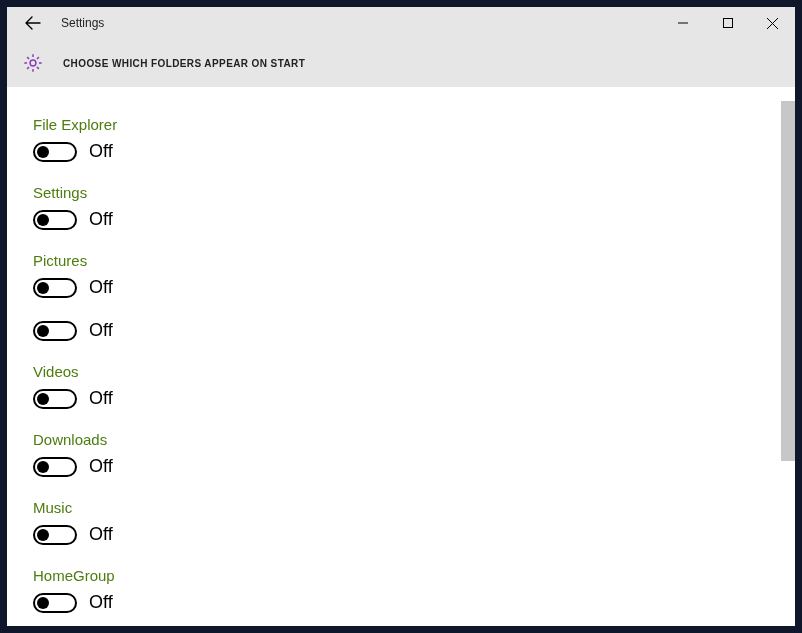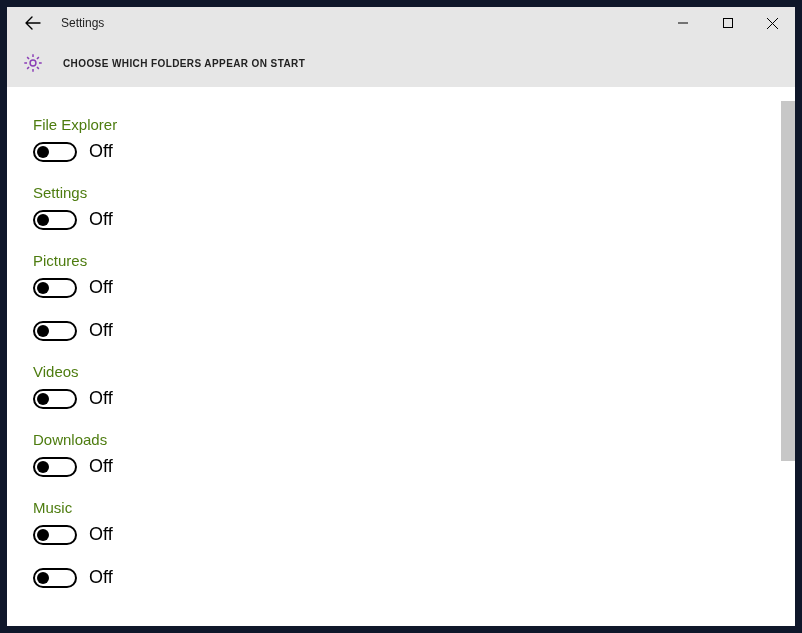--- a/index.html
+++ b/index.html
@@ -191,20 +191,21 @@
         <div class="setting-label">Music</div>
         <div class="toggle-row">
           <div class="toggle">
               <div class="toggle-knob"></div>
             </div>
           <div class="toggle-state">Off</div>
         </div>
       </div>
 
       <div class="setting-block">
+        <div class="setting-label">HomeGroup</div>
         <div class="toggle-row">
           <div class="toggle">
               <div class="toggle-knob"></div>
             </div>
           <div class="toggle-state">Off</div>
         </div>
       </div>
 
     </div>
     <div class="scrollbar-track">

